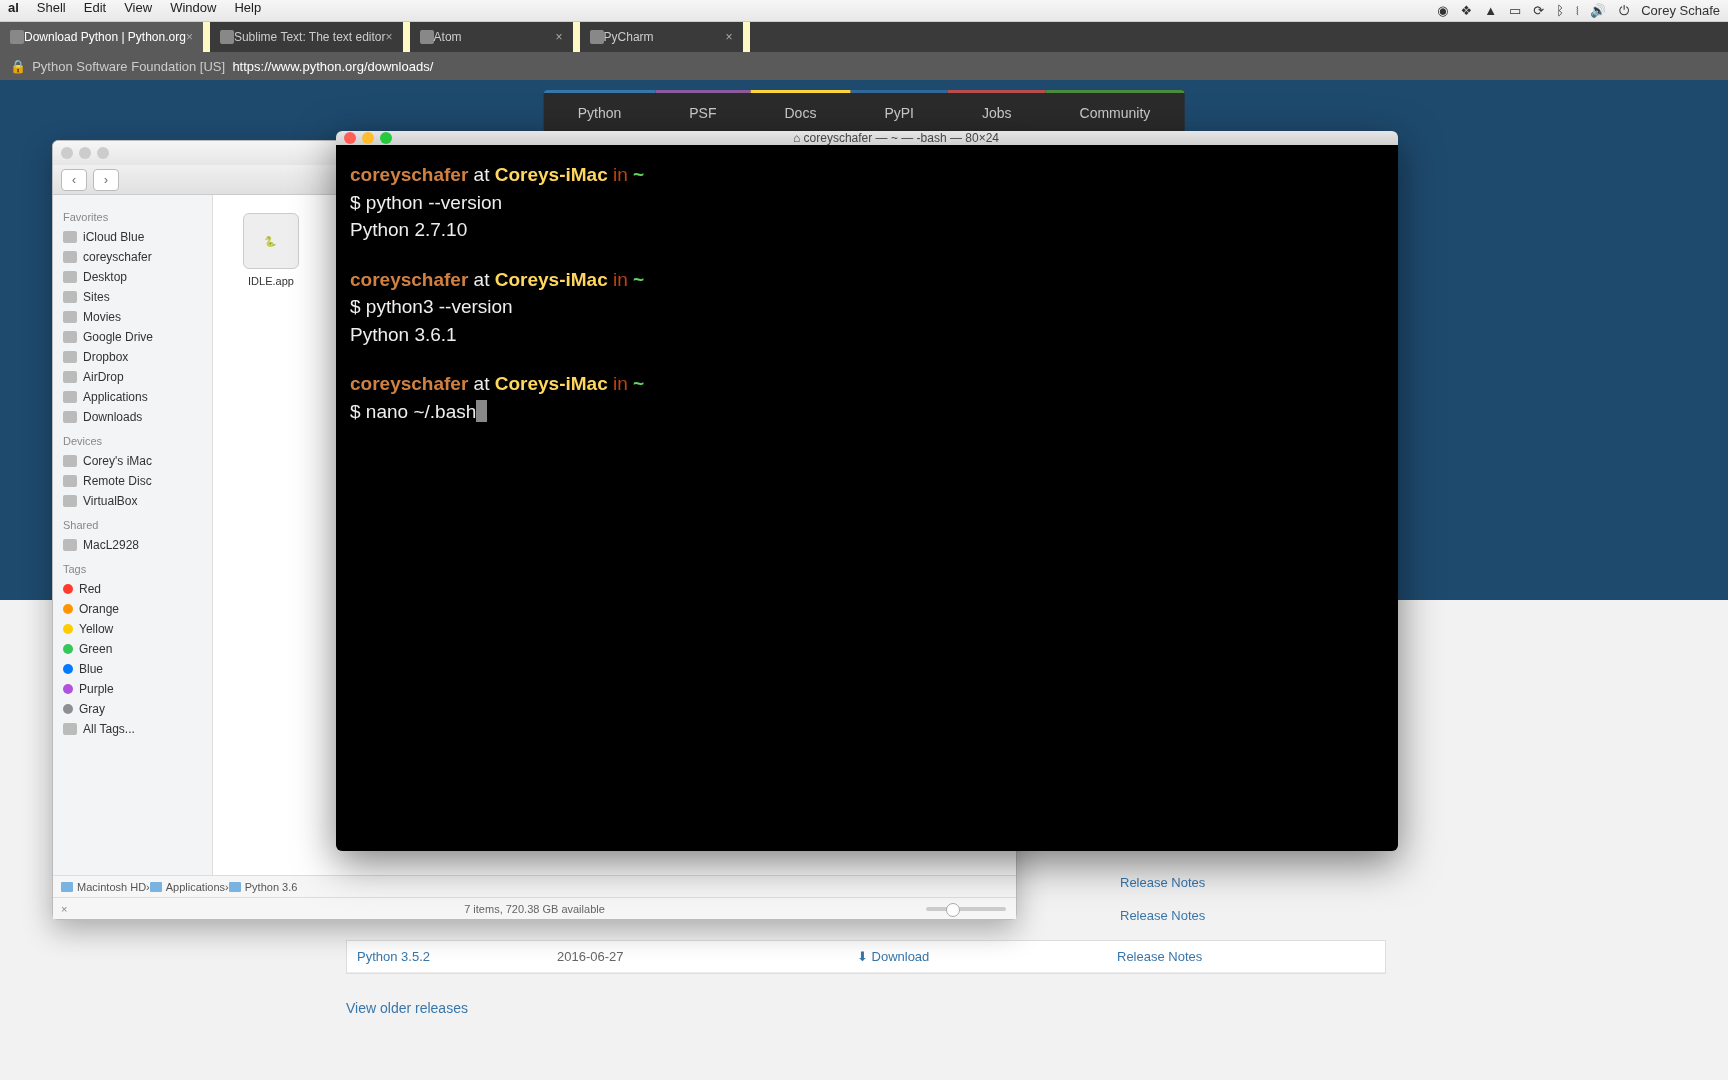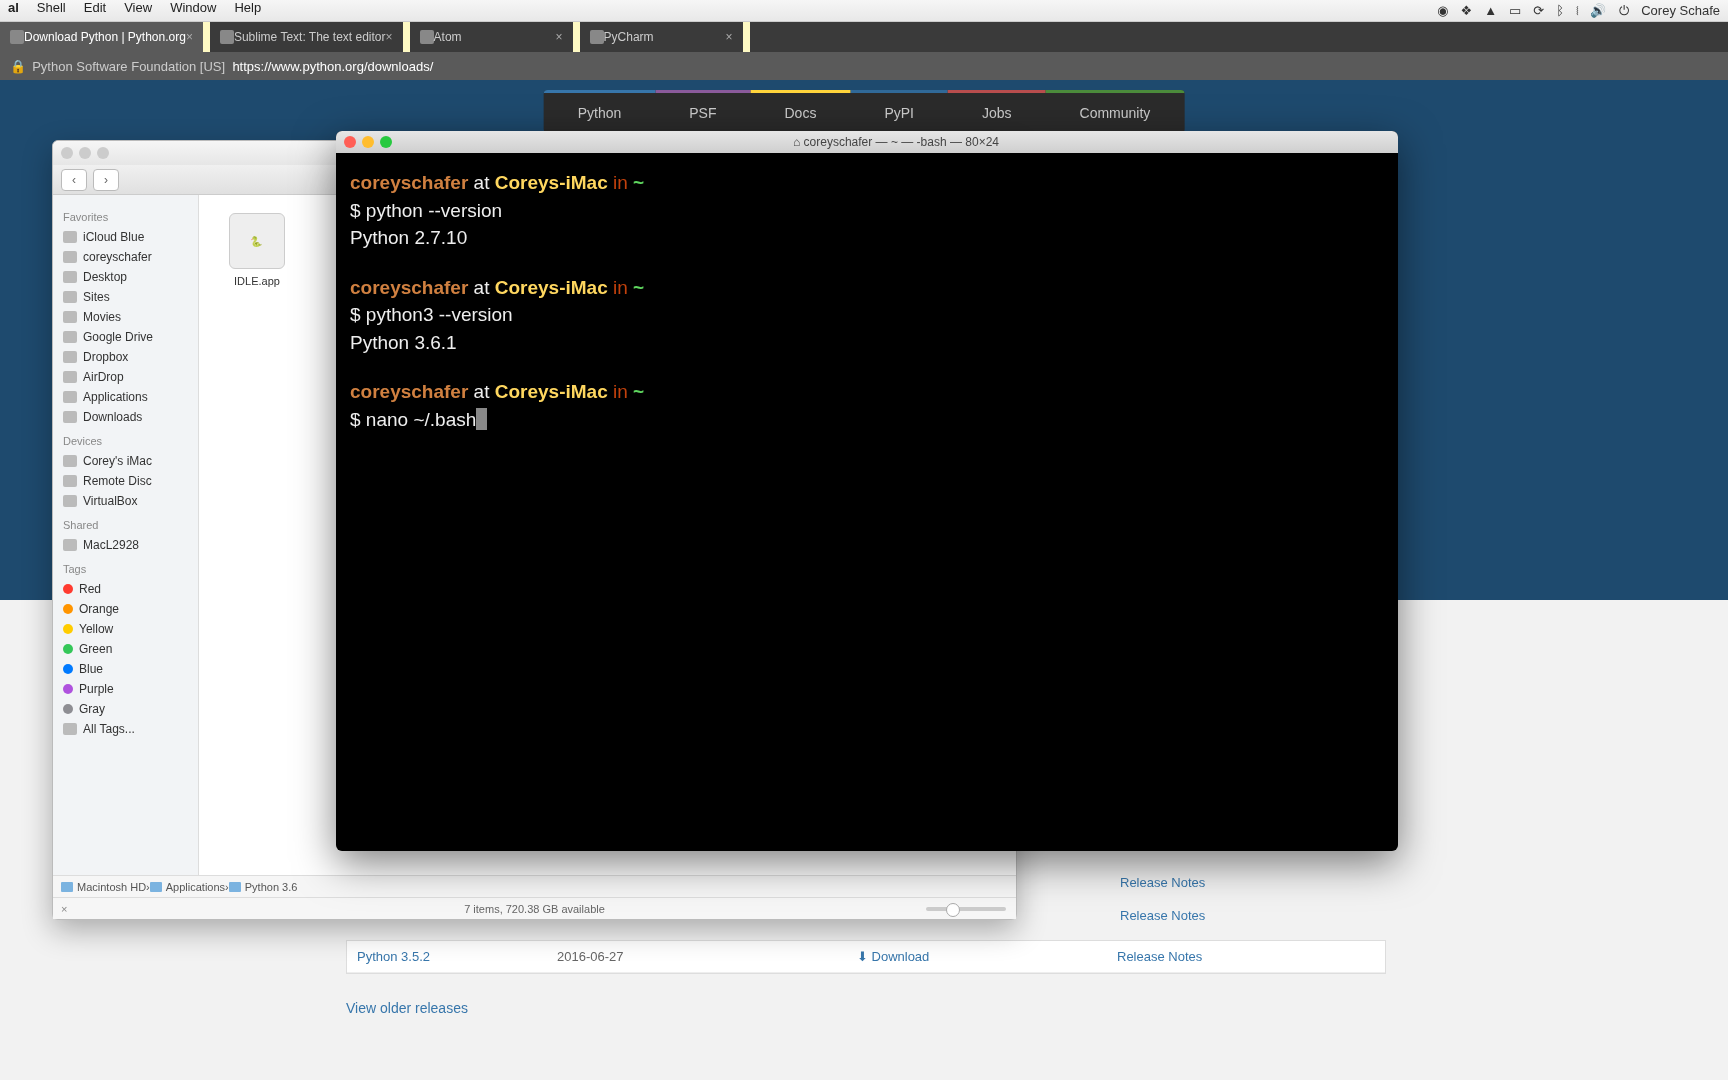--- a/index.html
+++ b/index.html
@@ -48,39 +48,39 @@
 .finder { position: absolute; top: 140px; left: 52px; width: 965px; height: 780px; background: #fff; border: 1px solid #bbb; border-radius: 6px; box-shadow: 0 10px 30px rgba(0,0,0,.3); z-index: 3; display: flex; flex-direction: column; }
 .finder-title { height: 24px; background: linear-gradient(#f6f6f6,#e6e6e6); border-radius: 6px 6px 0 0; display: flex; align-items: center; padding: 0 8px; }
 .tl-dot { width: 12px; height: 12px; border-radius: 50%; margin-right: 6px; background: #ccc; }
 .finder-tool { height: 30px; background: linear-gradient(#f0f0f0,#e0e0e0); border-bottom: 1px solid #ccc; display: flex; align-items: center; padding: 0 8px; gap: 6px; }
 .nav-btn { width: 26px; height: 22px; border: 1px solid #bbb; border-radius: 4px; background: #fff; display: flex; align-items: center; justify-content: center; font-size: 12px; color: #666; }
 .view-seg { margin-left: auto; display: flex; }
 .view-seg .seg { width: 28px; height: 22px; border: 1px solid #bbb; background: #fff; display: flex; align-items: center; justify-content: center; font-size: 11px; color: #555; }
 .view-seg .seg:first-child { border-radius: 4px 0 0 4px; }
 .view-seg .seg:last-child { border-radius: 0 4px 4px 0; }
 .finder-body { flex: 1; display: flex; }
-.sidebar { width: 146px; background: #f2f4f6; border-right: 1px solid #ddd; padding: 8px 6px; font-size: 12px; overflow: auto; }
+.sidebar { width: 160px; background: #f2f4f6; border-right: 1px solid #ddd; padding: 8px 6px; font-size: 12px; overflow: auto; }
 .sb-h { color: #888; font-size: 11px; margin: 8px 4px 4px; }
 .sb-i { display: flex; align-items: center; gap: 6px; padding: 3px 4px; color: #333; border-radius: 3px; }
 .sb-i .ic { width: 14px; height: 12px; background: #bbb; border-radius: 2px; }
 .tagdot { width: 10px; height: 10px; border-radius: 50%; }
 .content { flex: 1; background: #fff; padding: 18px; display: flex; gap: 40px; align-items: flex-start; }
 .fitem { width: 80px; text-align: center; font-size: 11px; color: #333; }
 .fitem .ico { width: 56px; height: 56px; margin: 0 auto 6px; background: #eee; border: 1px solid #ccc; border-radius: 6px; display: flex; align-items: center; justify-content: center; font-size: 10px; color: #666; }
 .finder-path { height: 22px; border-top: 1px solid #ddd; background: #f6f6f6; display: flex; align-items: center; padding: 0 8px; font-size: 11px; color: #555; gap: 0; }
 .finder-path .fp { display: flex; align-items: center; gap: 4px; }
 .finder-path .fp .pfic { width: 12px; height: 10px; background: #7bb3e0; border-radius: 1px; }
 .finder-status { height: 22px; border-top: 1px solid #ddd; background: #f6f6f6; display: flex; align-items: center; justify-content: center; font-size: 11px; color: #666; position: relative; }
 .finder-status .xbtn { position: absolute; left: 8px; color: #888; }
 .finder-status .slider { position: absolute; right: 10px; width: 80px; height: 4px; background: #ccc; border-radius: 2px; }
 .finder-status .slider::after { content: ""; position: absolute; left: 20px; top: -4px; width: 12px; height: 12px; background: #fff; border: 1px solid #aaa; border-radius: 50%; }
 
 
 .terminal { position: absolute; top: 131px; left: 336px; width: 1062px; height: 720px; background: #000; border-radius: 6px; box-shadow: 0 12px 40px rgba(0,0,0,.5); z-index: 5; display: flex; flex-direction: column; overflow: hidden; }
-.term-title { height: 22px; background: linear-gradient(#e6e6e6,#cfcfcf); display: flex; align-items: center; padding: 0 8px; font-size: 12px; color: #444; }
+.term-title { height: 14px; background: linear-gradient(#e6e6e6,#cfcfcf); display: flex; align-items: center; padding: 0 8px; font-size: 12px; color: #444; }
 .term-title .dots { display: flex; gap: 6px; margin-right: 10px; }
 .term-title .d { width: 12px; height: 12px; border-radius: 50%; }
 .term-title .d.r { background: #ff5f56; } .term-title .d.y { background: #ffbd2e; } .term-title .d.g { background: #27c93f; }
 .term-title .tt { flex: 1; text-align: center; }
 .term-body { flex: 1; padding: 16px 14px; font-family: "Menlo","Consolas",monospace; font-size: 19px; line-height: 1.45; color: #eee; }
 .term-body .user { color: #d08040; font-weight: bold; }
 .term-body .at { color: #eee; }
 .term-body .host { color: #ffd75f; font-weight: bold; }
 .term-body .in { color: #c2410c; margin-top: 28px; }
 .term-body .path { color: #5fd75f; font-weight: bold; }

